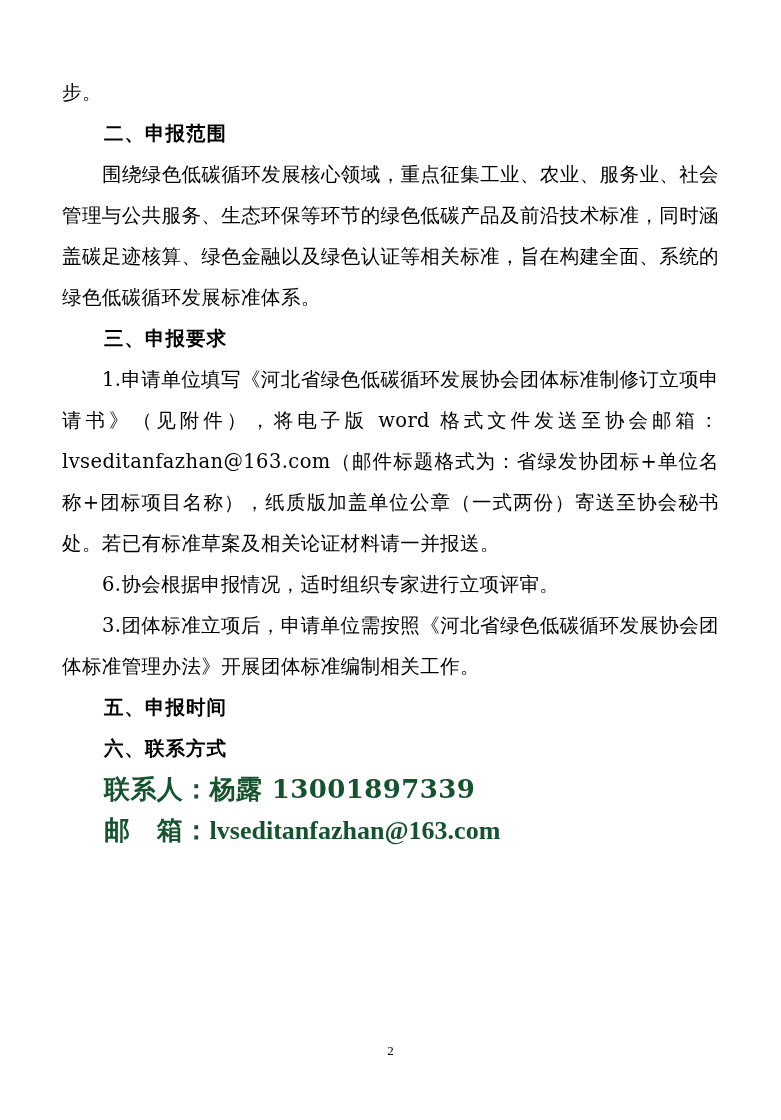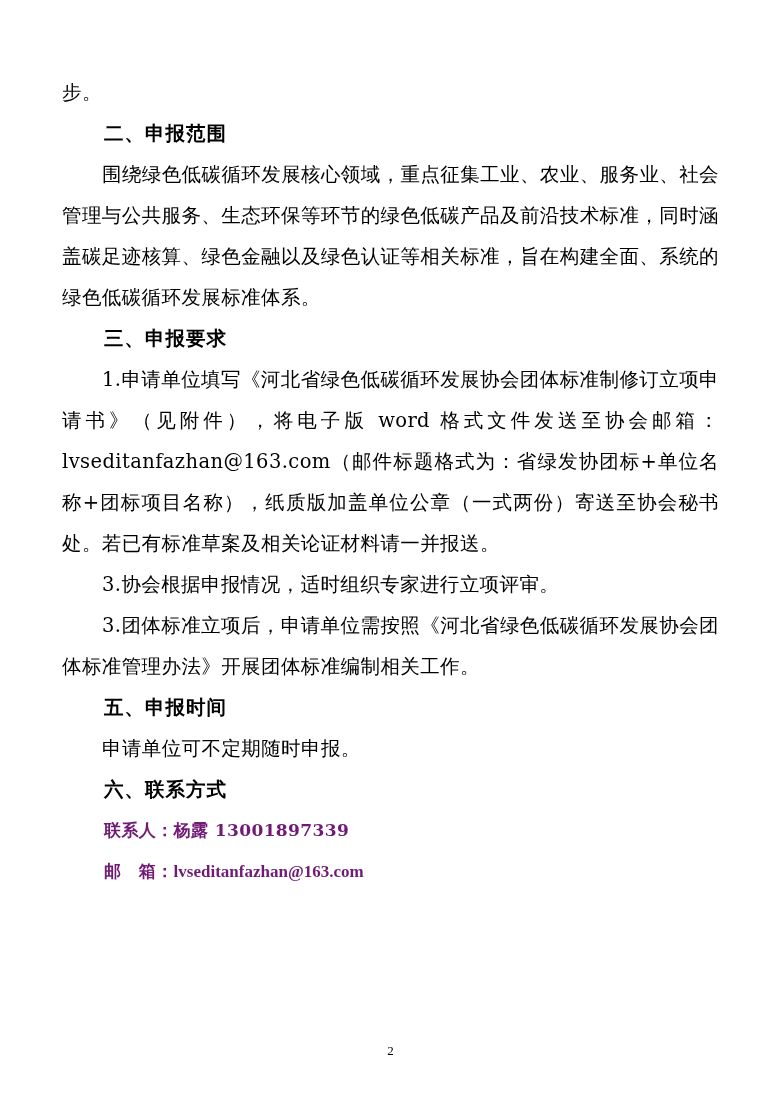--- a/index.html
+++ b/index.html
@@ -44,23 +44,23 @@
     font-size: 19.5px;
     line-height: 41px;
     color: #000000;
     margin: 0;
     text-indent: 42px;
     letter-spacing: 1px;
   }
   .contact-line {
     font-family: "DejaVu Serif", "Liberation Serif", serif;
     font-weight: bold;
-    font-size: 17px;
+    font-size: 26px;
     line-height: 41px;
-    color: #701a75;
+    color: #14532d;
     margin: 0;
     text-indent: 42px;
     letter-spacing: 0.4px;
   }
   .contact-line .val {
     font-weight: bold;
   }
   .latin {
     font-family: "Liberation Serif", serif;
     letter-spacing: 0;
@@ -87,27 +87,26 @@
     <p class="heading">二、申报范围</p>
 
     <p class="para indent2">围绕绿色低碳循环发展核心领域，重点征集工业、农业、服务业、社会管理与公共服务、生态环保等环节的绿色低碳产品及前沿技术标准，同时涵盖碳足迹核算、绿色金融以及绿色认证等相关标准，旨在构建全面、系统的绿色低碳循环发展标准体系。</p>
 
     <p class="heading">三、申报要求</p>
 
 
 
     <p class="para indent2">1.申请单位填写《河北省绿色低碳循环发展协会团体标准制修订立项申请书》（见附件），将电子版 word 格式文件发送至协会邮箱：lvseditanfazhan@163.com（邮件标题格式为：省绿发协团标+单位名称+团标项目名称），纸质版加盖单位公章（一式两份）寄送至协会秘书处。若已有标准草案及相关论证材料请一并报送。</p>
 
-    <p class="para indent2">3.协会根据申报情况，适时组织专家进行立项评审。</p>
+    <p class="para indent2">6.协会根据申报情况，适时组织专家进行立项评审。</p>
 
     <p class="para indent2">3.团体标准立项后，申请单位需按照《河北省绿色低碳循环发展协会团体标准管理办法》开展团体标准编制相关工作。</p>
 
     <p class="heading">五、申报时间</p>
 
-    <p class="para indent2">申请单位可不定期随时申报。</p>
 
     <p class="heading">六、联系方式</p>
 
     <p class="contact-line">
       <span>联系人：</span><span class="val">杨露 13001897339</span>
     </p>
 
     <p class="contact-line">
       <span>邮　箱：</span><span class="val latin">lvseditanfazhan@163.com</span>
     </p>

